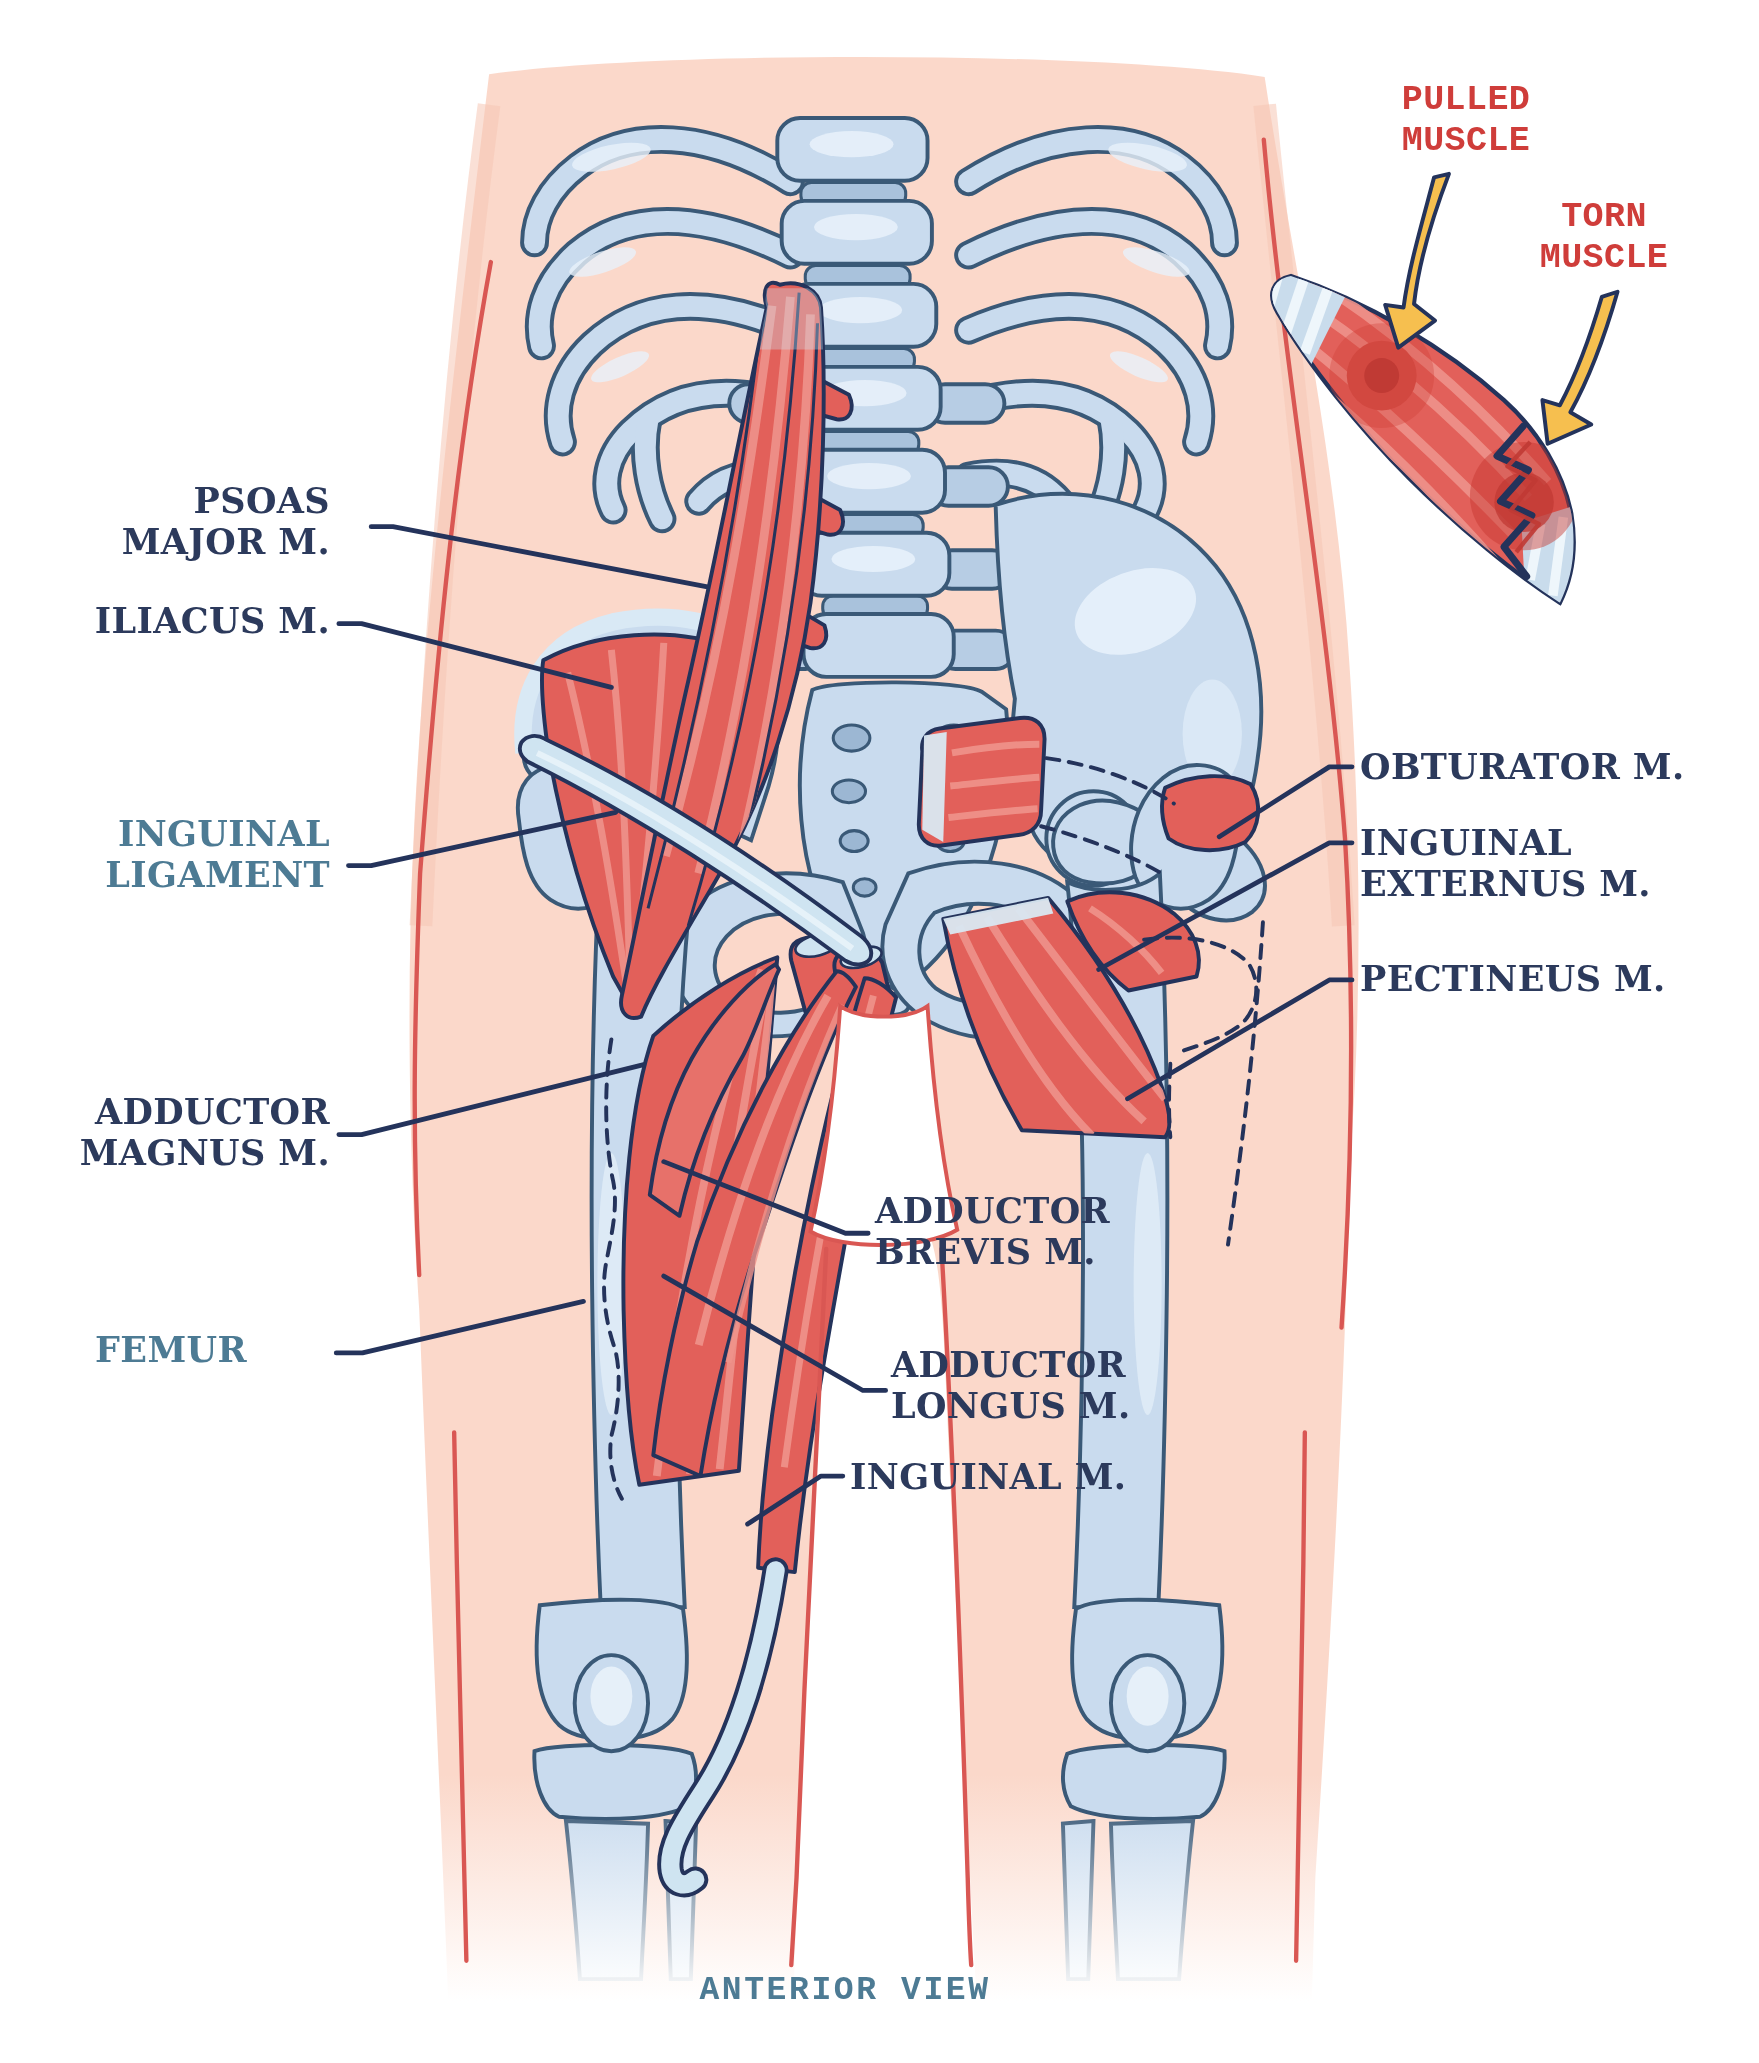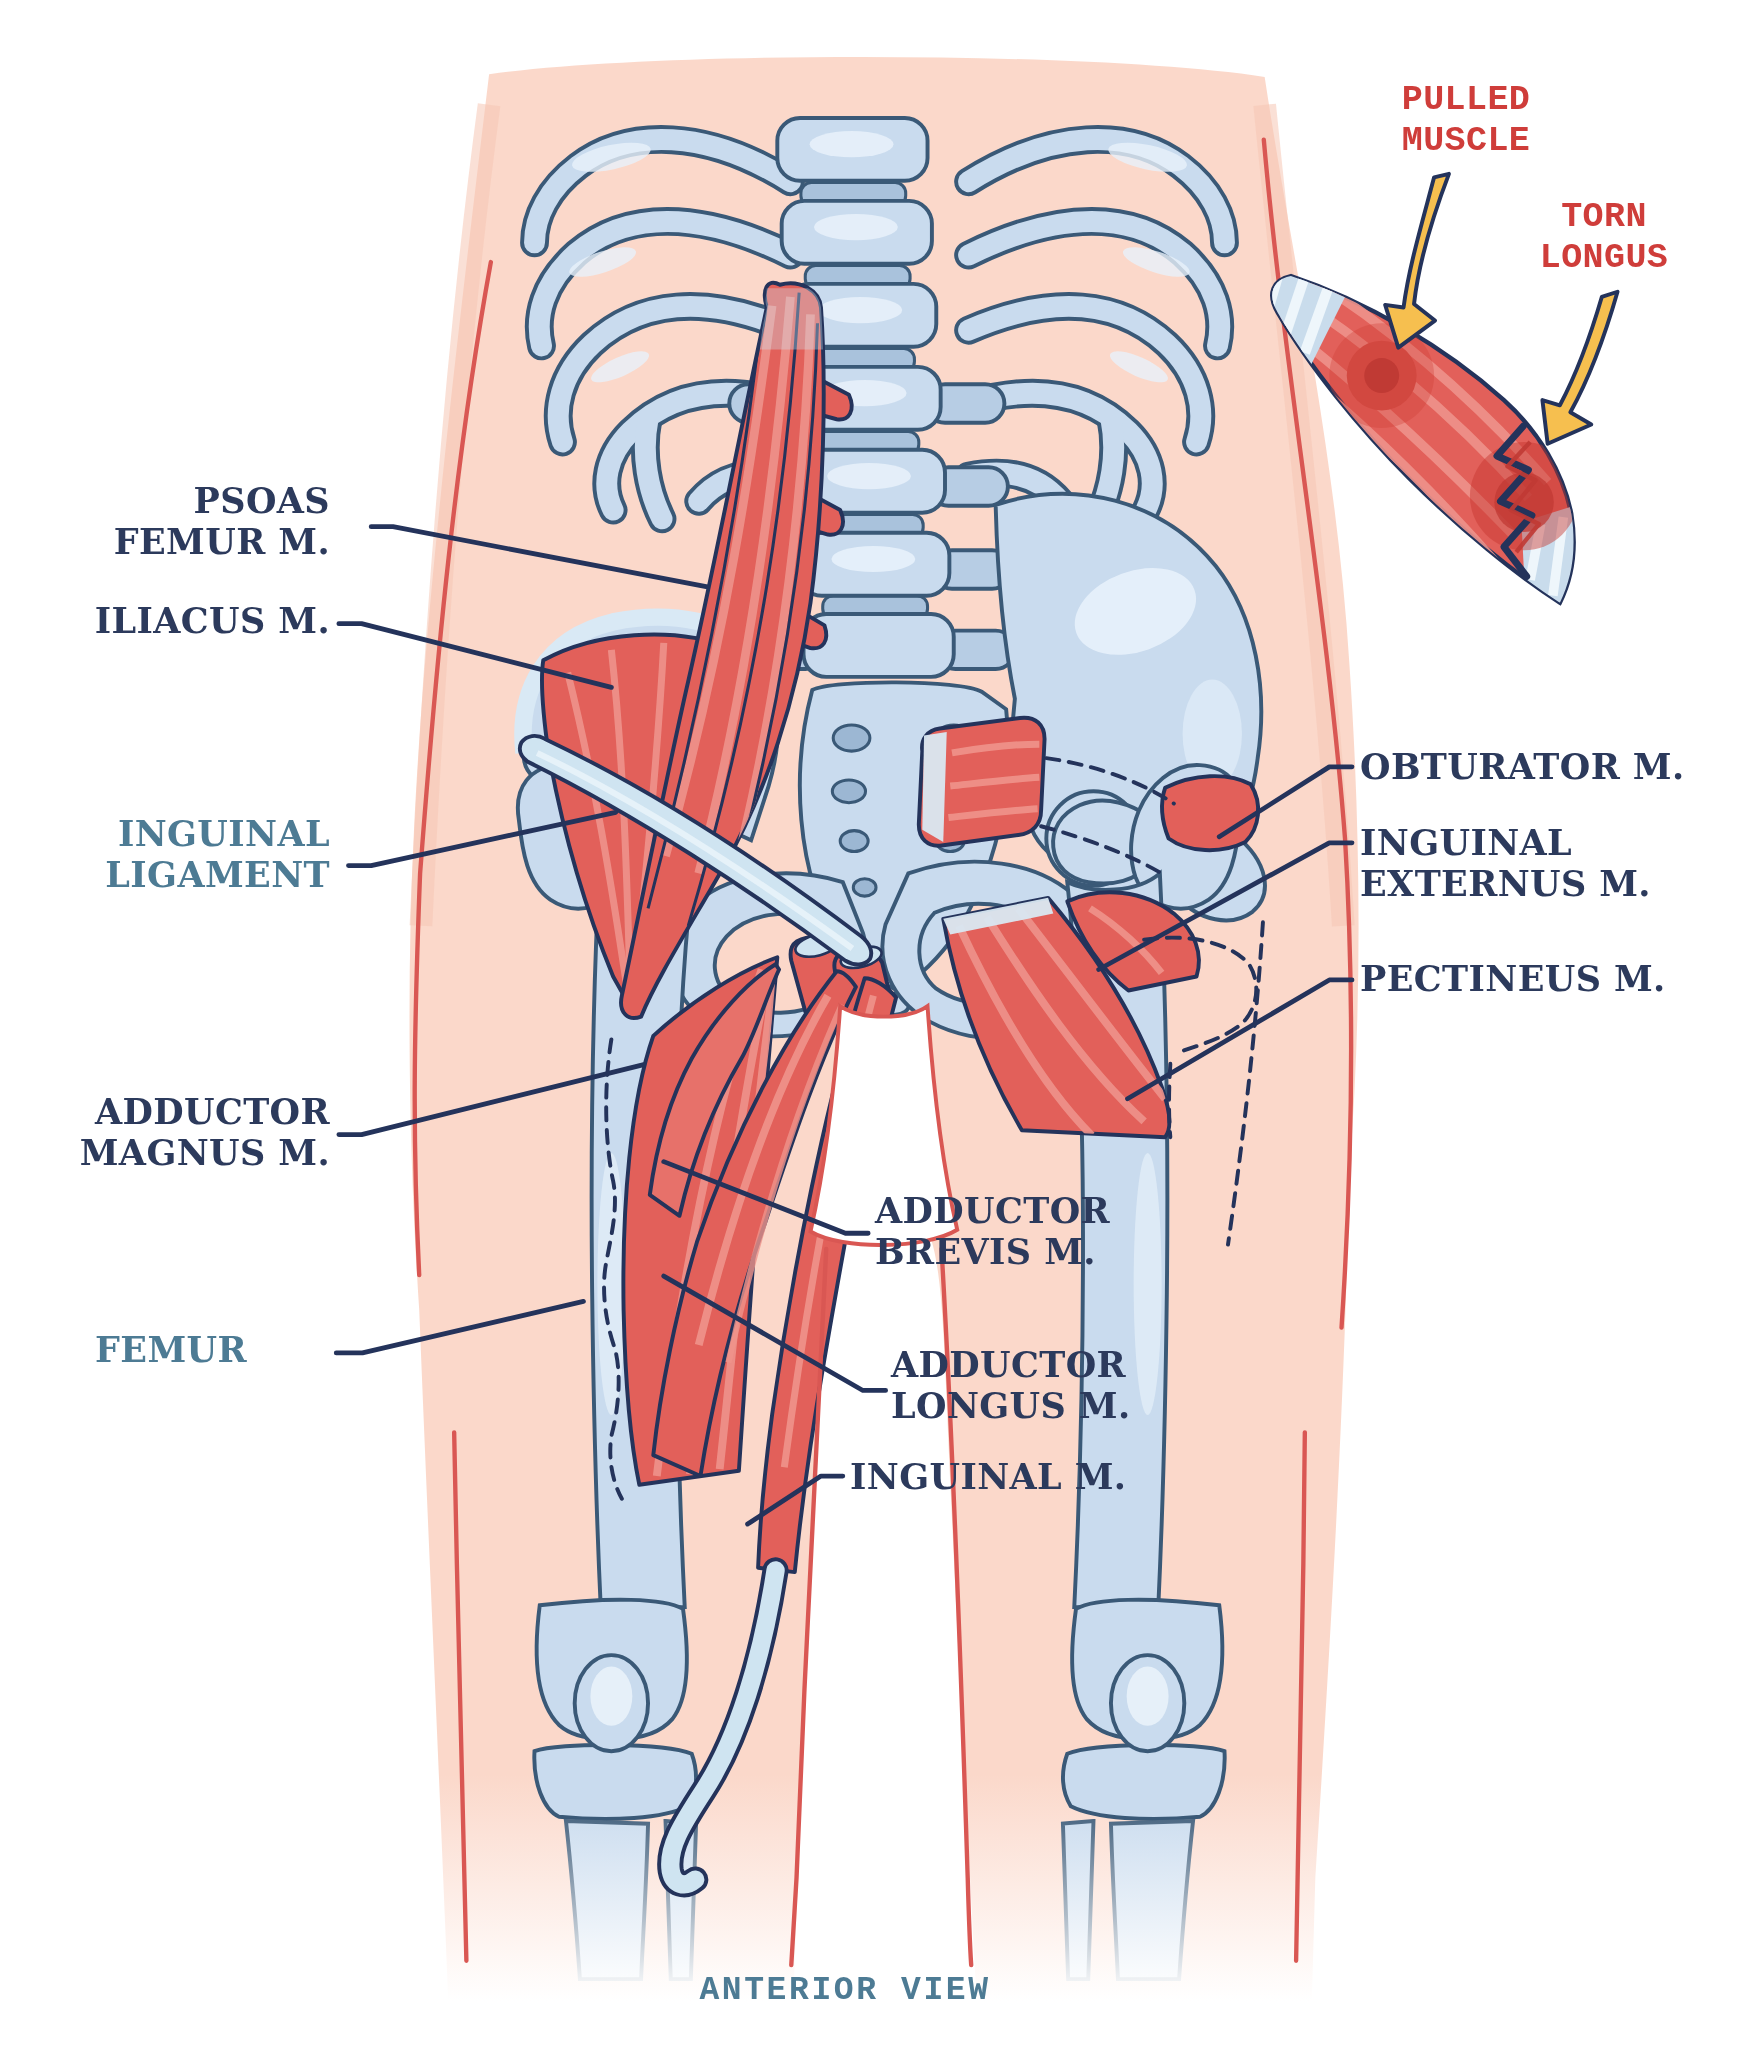--- a/index.html
+++ b/index.html
@@ -344,21 +344,21 @@
     </g>
     <polyline points="1744,488 1714,522 1750,538 1718,574 1754,590 1722,626 1748,660" fill="none" style="stroke:var(--navy,#24335b)" stroke-width="8" stroke-linejoin="round" stroke-linecap="round"></polyline>
     <polyline points="1752,506 1726,534 1758,550 1730,584 1762,600 1736,632" fill="none" stroke="#c03a34" stroke-width="5" stroke-linejoin="round" opacity=".9"></polyline>
 
     <path d="M1659,199 C1638,254 1624,304 1619,348 L1643,367 L1601,398 L1586,349 L1607,352 C1613,306 1628,256 1642,203 Z" style="fill:var(--arrow-yellow,#f6bf4f);stroke:var(--navy,#24335b)" stroke-width="4.5" stroke-linejoin="round"></path>
     <path d="M1852,334 C1836,390 1818,436 1798,472 L1822,486 L1772,508 L1766,458 L1786,464 C1804,430 1820,388 1834,340 Z" style="fill:var(--arrow-yellow,#f6bf4f);stroke:var(--navy,#24335b)" stroke-width="4.5" stroke-linejoin="round"></path>
   </g>
 </svg>
 
   <div class="lbl alignr" style="right:1429px;top:480px">PSOAS
-FEMUR M.</div>
+MAJOR M.</div>
   <div class="lbl alignr" style="right:1429px;top:600px">ILIACUS M.</div>
   <div class="lbl alignr blue" style="right:1429px;top:813px">INGUINAL
 LIGAMENT</div>
   <div class="lbl alignr" style="right:1429px;top:1091px">ADDUCTOR
 MAGNUS M.</div>
   <div class="lbl alignr blue" style="right:1512px;top:1329px">FEMUR</div>
 
   <div class="lbl" style="left:1360px;top:746px">OBTURATOR M.</div>
   <div class="lbl" style="left:1360px;top:822px">INGUINAL
 EXTERNUS M.</div>
@@ -366,17 +366,17 @@
 
   <div class="lbl" style="left:875px;top:1190px">ADDUCTOR
 BREVIS M.</div>
   <div class="lbl" style="left:891px;top:1344px">ADDUCTOR
 LONGUS M.</div>
   <div class="lbl" style="left:850px;top:1456px">INGUINAL M.</div>
 
   <div class="lbl red center" style="left:1466px;top:80px">PULLED
 MUSCLE</div>
   <div class="lbl red center" style="left:1604px;top:197px">TORN
-LONGUS</div>
+MUSCLE</div>
 
   <div class="lbl blue center footer" style="left:845px;top:1970px">ANTERIOR VIEW</div>
 </div>
 
 
 </body></html>

